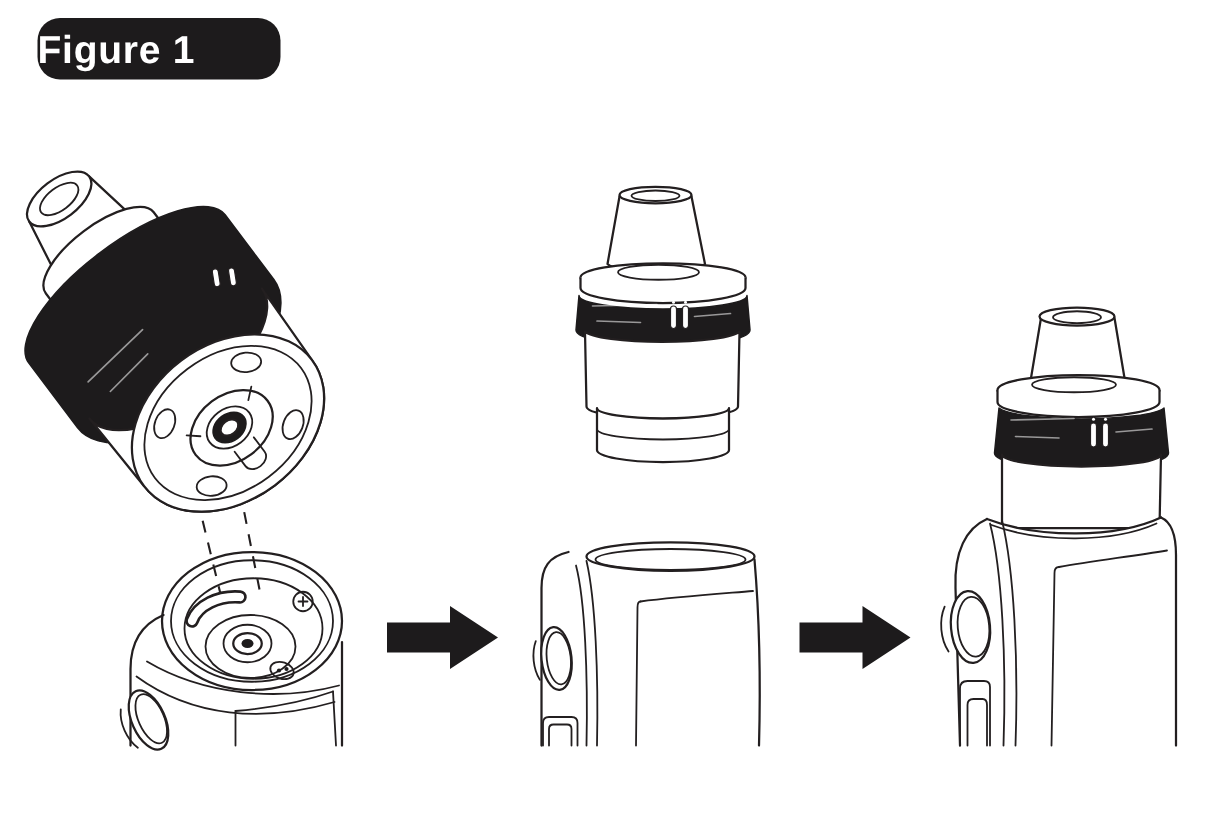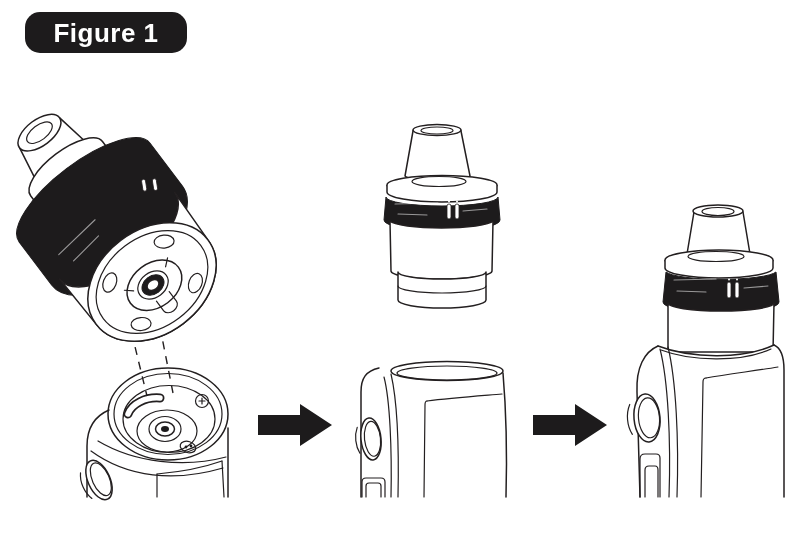--- a/index.html
+++ b/index.html
@@ -2,21 +2,21 @@
 <html><head>
 <meta charset="utf-8">
 <style>
   html,body{margin:0;padding:0;background:#fff;}
   .canvas{
     position:relative;width:805px;height:555px;background:#ffffff;overflow:hidden;
     font-family:"Liberation Sans", sans-serif;
   }
   .figure-badge{
     position:absolute;left:25px;top:12px;width:162px;height:41px;
-    background:#1d1b1c;border-radius:15px;display:flex;align-items:center;justify-content:center;
+    background:#1d1b1c;border-radius:15px;display:flex;align-items:center;justify-content:flex-start;
   }
   .figure-badge span{
     color:#ffffff;font-size:26px;font-weight:700;letter-spacing:.5px;line-height:1;
   }
   .art{position:absolute;left:0;top:0;width:805px;height:555px;}
   
   .s{fill:none;stroke:#231f20;stroke-width:1.5;stroke-linecap:round;stroke-linejoin:round;}
   .s2{fill:none;stroke:#231f20;stroke-width:1.2;stroke-linecap:round;stroke-linejoin:round;}
   .wf{fill:#ffffff;stroke:#231f20;stroke-width:1.5;stroke-linejoin:round;}
   .wfn{fill:#ffffff;stroke:none;}

